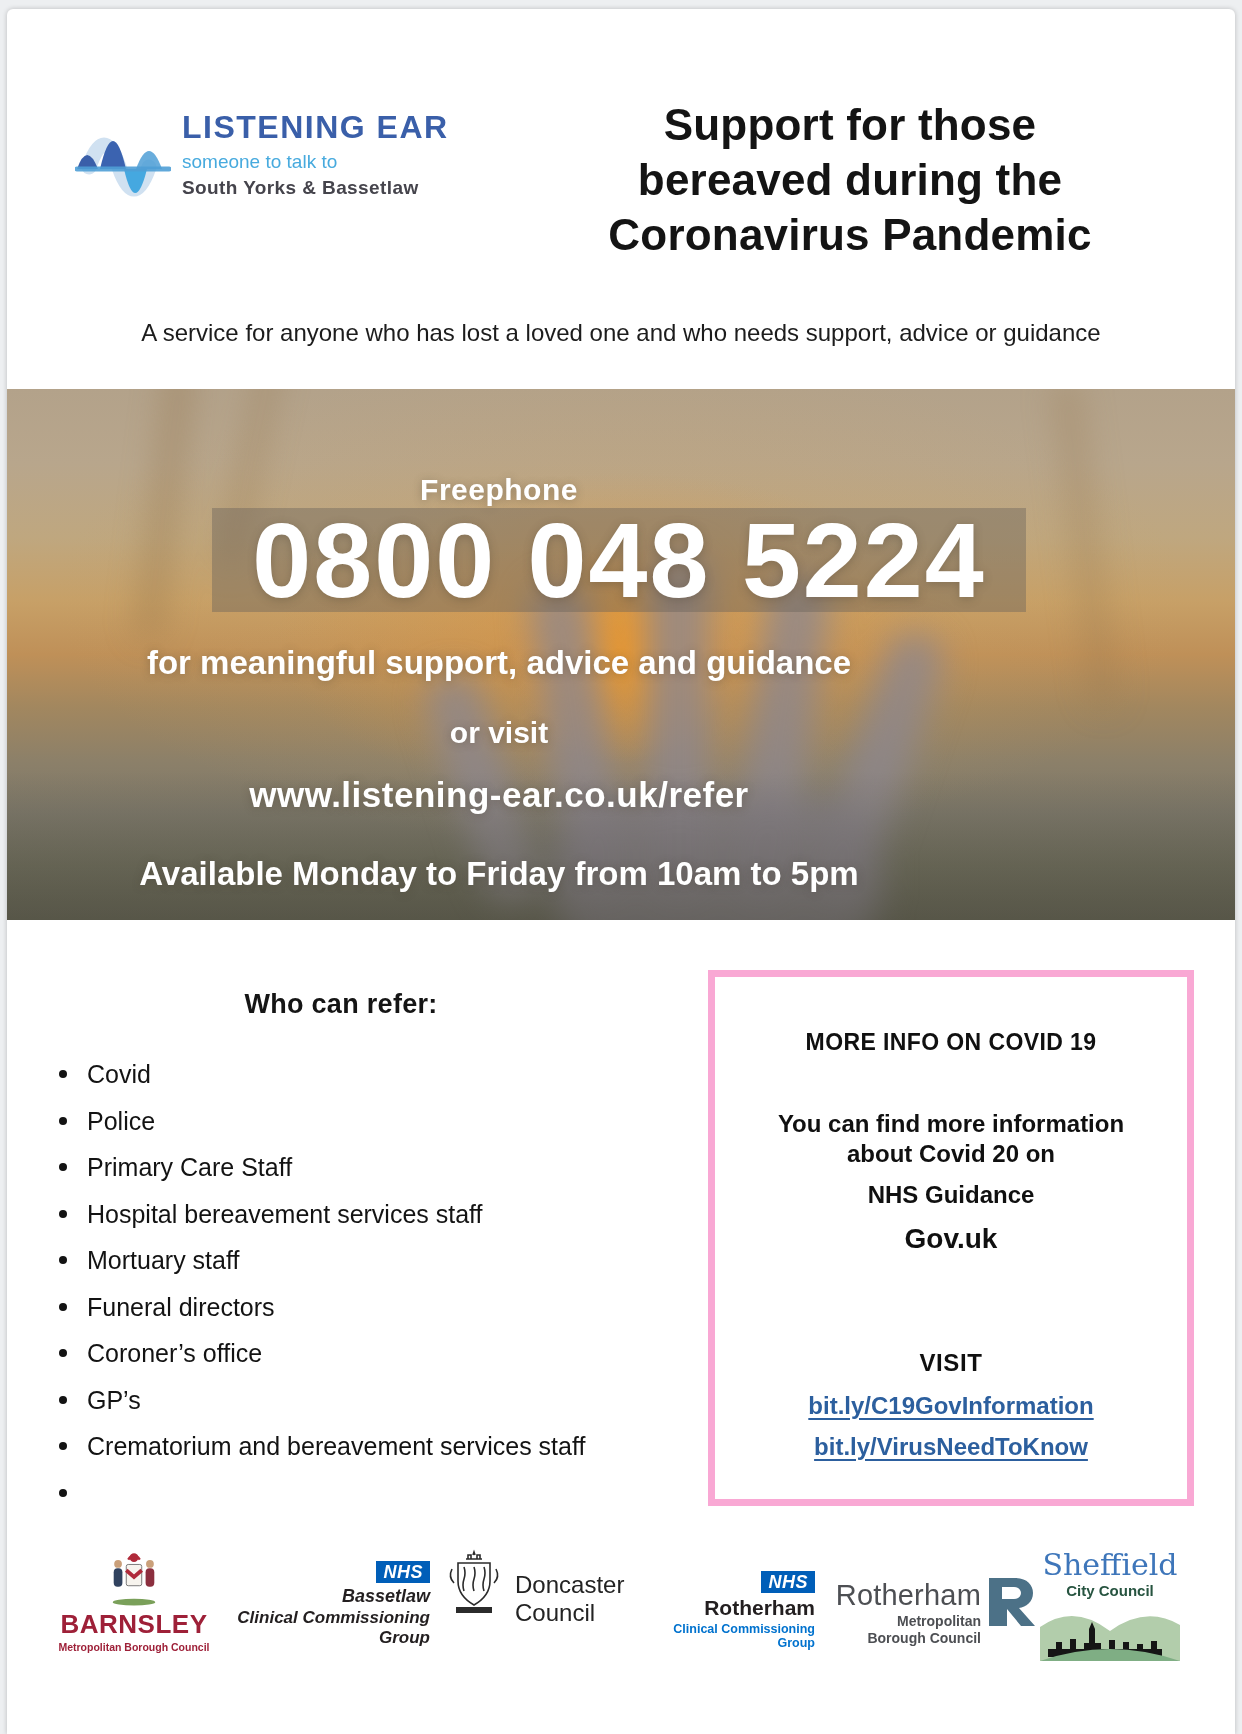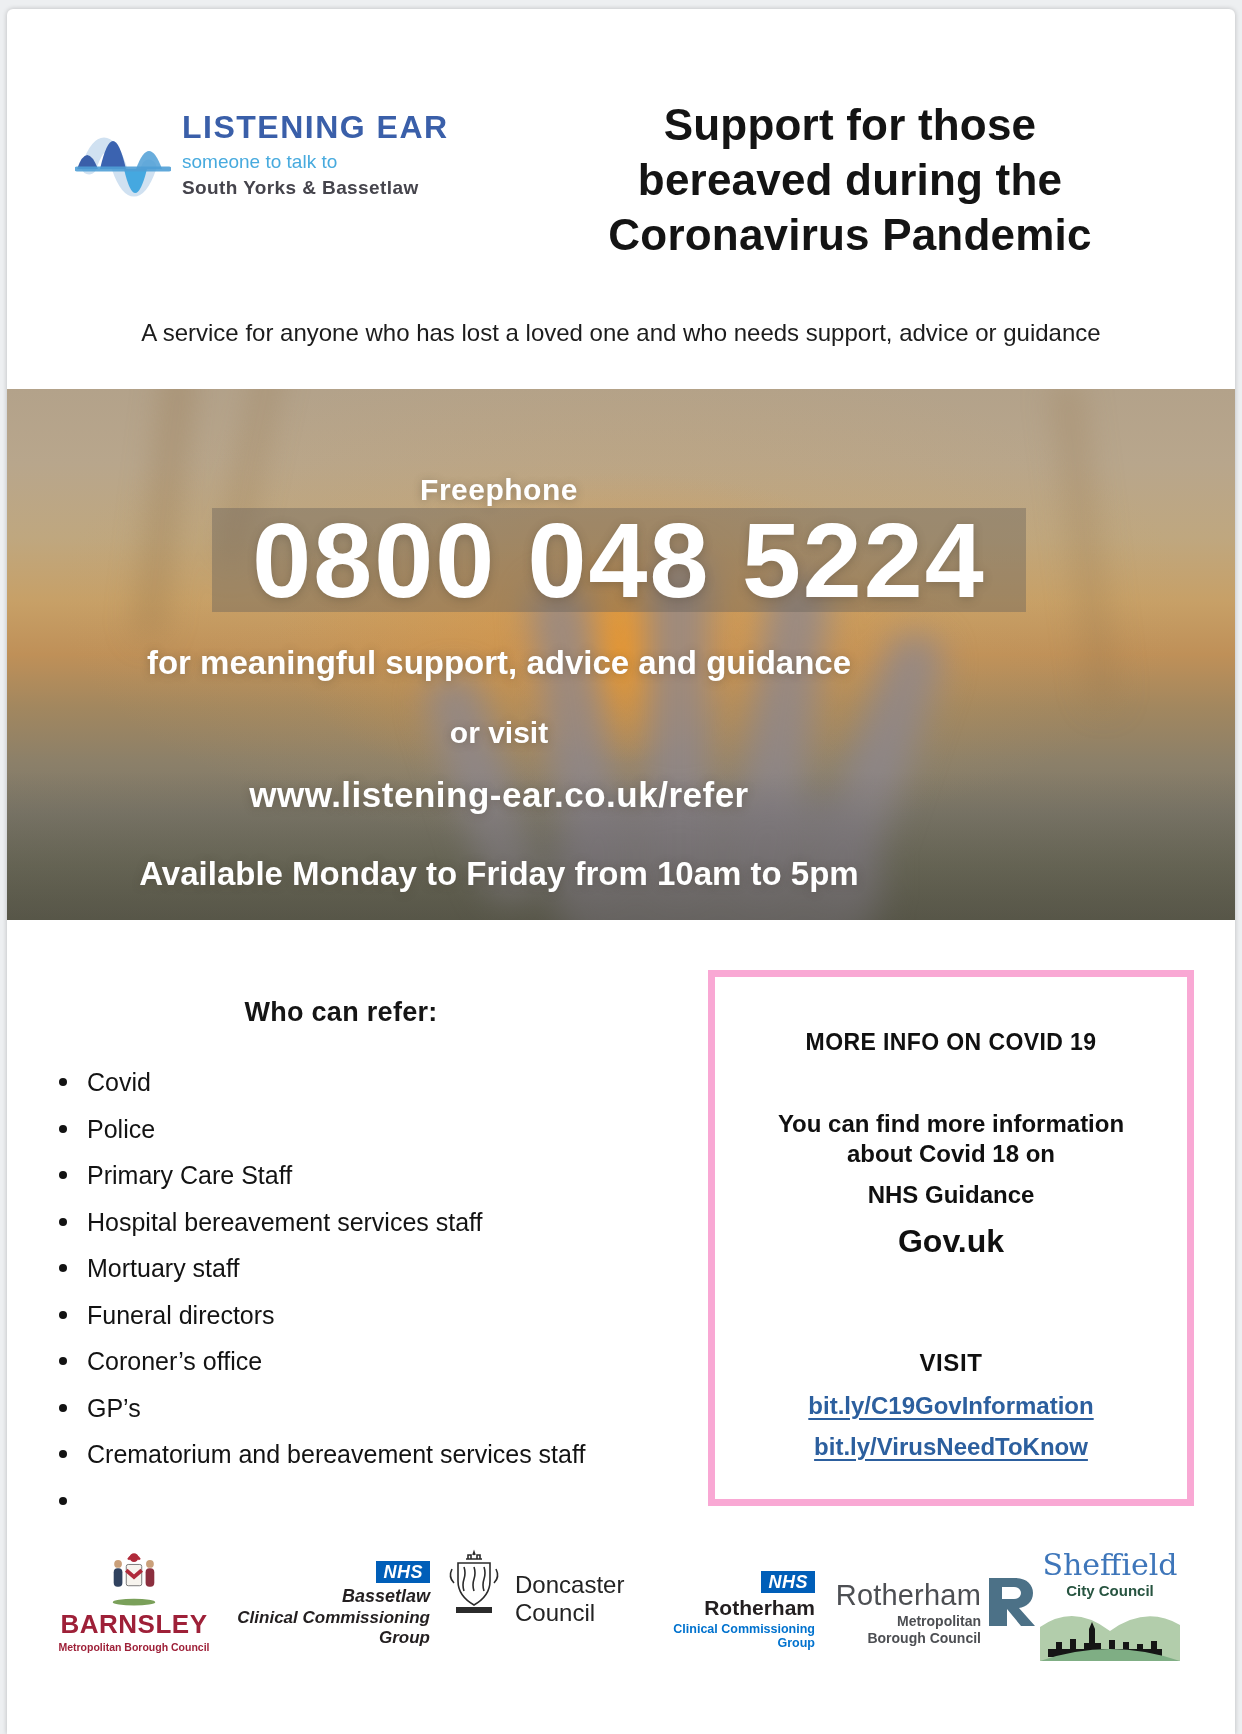--- a/index.html
+++ b/index.html
@@ -74,21 +74,21 @@
   }
   
   .covid-box{
     position:absolute;left:701px;top:961px;width:472px;height:522px;
     border:7px solid #f9a8d4;background:#ffffff;text-align:center;color:#101010;
   }
   .cb{position:absolute;left:0;width:100%;text-align:center;}
   .cb-heading{top:52px;font-size:23px;font-weight:800;letter-spacing:.4px;}
   .cb-body{top:132px;font-size:24px;line-height:30px;font-weight:700;}
   .cb-nhs{top:204px;font-size:24px;font-weight:800;}
-  .cb-gov{top:246px;font-size:32px;font-weight:800;}
+  .cb-gov{top:246px;font-size:28px;font-weight:800;}
   .cb-visit{top:372px;font-size:24px;font-weight:800;letter-spacing:.6px;}
   .cb-link1{top:415px;}
   .cb-link2{top:456px;}
   .cb a{color:#2c5f9e;font-size:24px;font-weight:800;text-decoration:underline;text-underline-offset:4px;}
   
   .flogo{position:absolute;}
   .barnsley{left:51px;top:1540px;width:152px;text-align:center;}
   .barnsley .crest{display:block;margin:0 auto;}
   .barnsley .nm{font-size:26px;font-weight:800;color:#9e2038;letter-spacing:.5px;margin-top:2px;}
   .barnsley .sb{font-size:10.5px;font-weight:700;color:#9e2038;margin-top:1px;}
@@ -154,40 +154,40 @@
     <div class="hero-band">
       <div class="hero-number">0800 048 5224</div>
     </div>
     <div class="hero-text hero-line1">for meaningful support, advice and guidance</div>
     <div class="hero-text hero-line2">or visit</div>
     <div class="hero-text hero-url">www.listening-ear.co.uk/refer</div>
     <div class="hero-text hero-avail">Available Monday to Friday from 10am to 5pm</div>
   </section>
 
   <section class="refer">
-    <h2 class="refer-heading" style="margin:16px;font-weight:600;">Who can refer:</h2>
+    <h2 class="refer-heading" style="margin:8px;font-weight:600;">Who can refer:</h2>
     <ul>
       <li><span class="dot"></span><span>Covid</span></li>
       <li><span class="dot"></span><span>Police</span></li>
       <li><span class="dot"></span><span>Primary Care Staff</span></li>
       <li><span class="dot"></span><span>Hospital bereavement services staff</span></li>
       <li><span class="dot"></span><span>Mortuary staff</span></li>
       <li><span class="dot"></span><span>Funeral directors</span></li>
       <li><span class="dot"></span><span>Coroner’s office</span></li>
       <li><span class="dot"></span><span>GP’s</span></li>
       <li><span class="dot"></span><span>Crematorium and bereavement services staff</span></li>
       <li><span class="dot"></span></li>
     </ul>
   </section>
 
   <aside class="covid-box">
     <div class="cb cb-heading">MORE INFO ON COVID 19</div>
     <div class="cb cb-body">
       <span style="display:block;">You can find more information</span>
-      <span style="display:block;">about Covid 18 on</span>
+      <span style="display:block;">about Covid 20 on</span>
     </div>
     <div class="cb cb-nhs">NHS Guidance</div>
     <div class="cb cb-gov">Gov.uk</div>
     <div class="cb cb-visit">VISIT</div>
     <div class="cb cb-link1"><a href="#">bit.ly/C19GovInformation</a></div>
     <div class="cb cb-link2"><a href="#">bit.ly/VirusNeedToKnow</a></div>
   </aside>
 
   <div class="flogo barnsley">
     <svg class="crest" width="58" height="58" viewBox="0 0 60 60">

